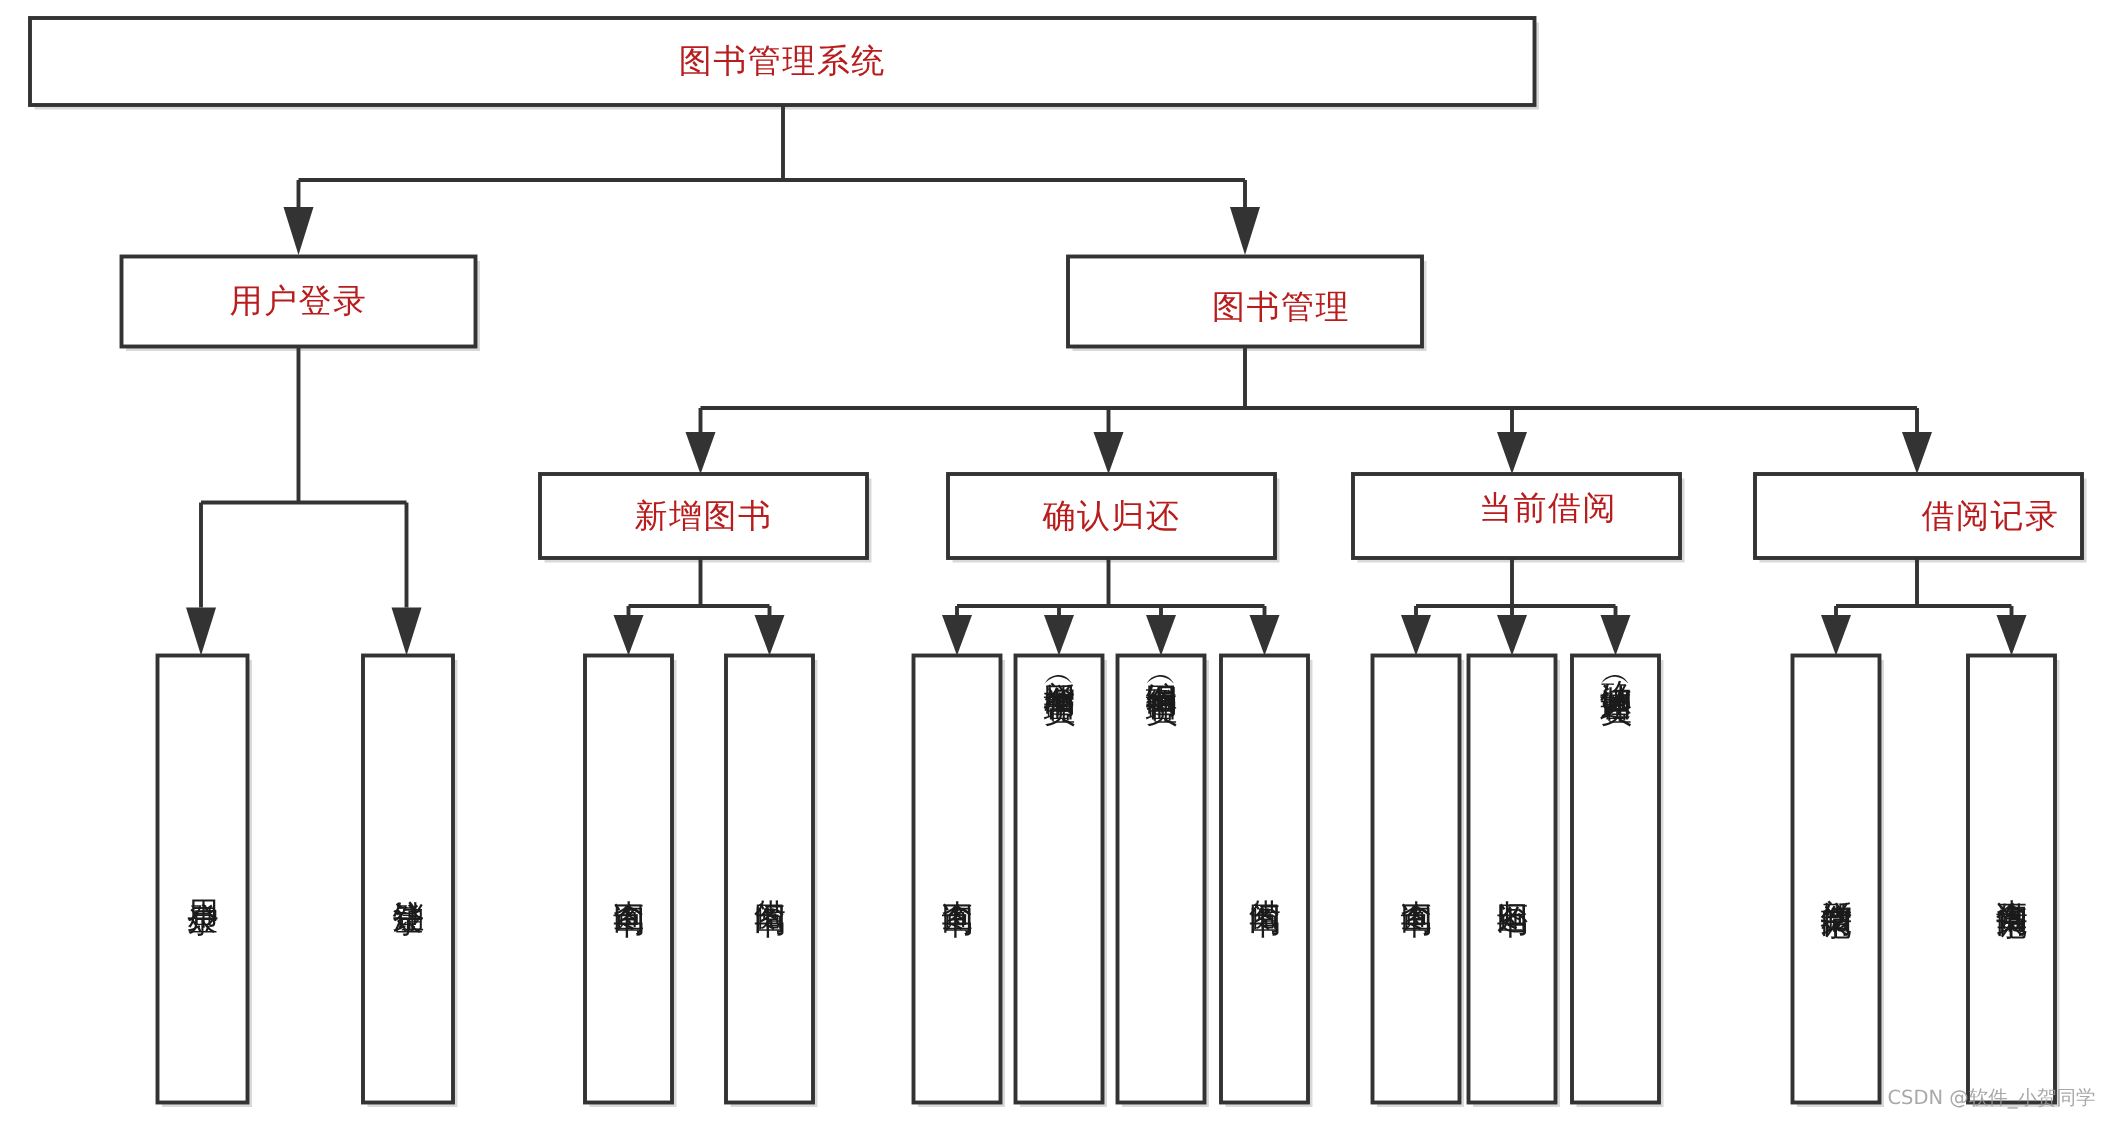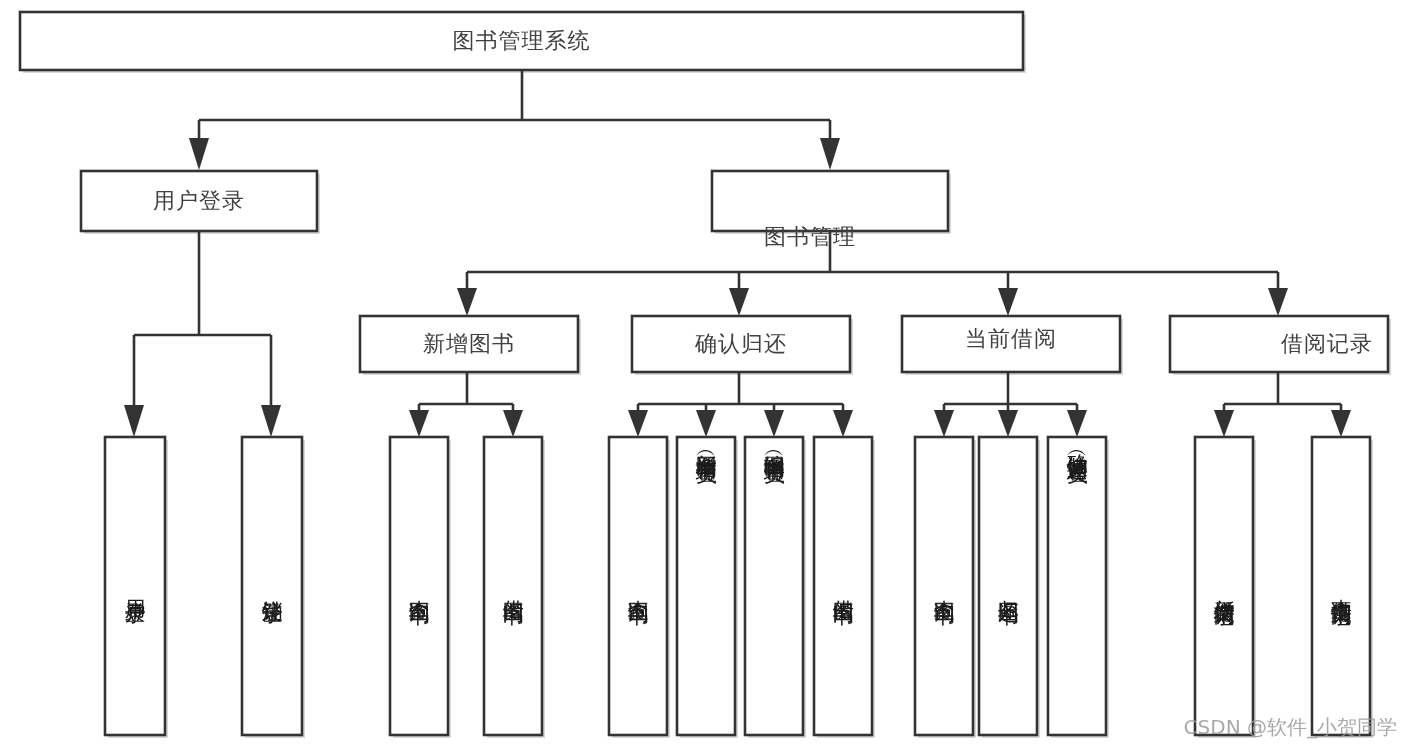--- a/index.html
+++ b/index.html
@@ -67,29 +67,29 @@
     position: absolute;
     display: flex;
     align-items: center;
     justify-content: center;
     pointer-events: none;
   }
   .hlabel-text {
     font-family: Liberation Mono, monospace;
     font-size: 22px;
     letter-spacing: 1px;
-    color: #404040;
+    color: #b91c1c;
     white-space: nowrap;
   }
   #watermark {
     position: absolute;
     right: 8px;
     bottom: 6px;
     font-family: "DejaVu Sans", "Liberation Sans", sans-serif;
-    font-size: 20px;
+    font-size: 13px;
     color: #9a9a9a;
     opacity: 0.85;
     white-space: nowrap;
     pointer-events: none;
   }
 </style>
 </head>
 <body>
 
 <div id="diagram-root">
@@ -259,31 +259,31 @@
 
   </svg>
 
   <div class="hlabel-wrap" style="left:20px; top:12px; width:1003px; height:58px;">
     <span class="hlabel-text">图书管理系统</span>
   </div>
 
   <div class="hlabel-wrap" style="left:81px; top:171px; width:236px; height:60px;">
     <span class="hlabel-text">用户登录</span>
   </div>
-  <div class="hlabel-wrap" style="left:692px; top:171px; width:236px; height:68px;margin-top:32px;">
+  <div class="hlabel-wrap" style="left:736px; top:171px; width:236px; height:68px;">
     <span class="hlabel-text">图书管理</span>
   </div>
 
   <div class="hlabel-wrap" style="left:360px; top:316px; width:218px; height:56px;">
     <span class="hlabel-text">新增图书</span>
   </div>
   <div class="hlabel-wrap" style="left:632px; top:316px; width:218px; height:56px;">
     <span class="hlabel-text">确认归还</span>
   </div>
-  <div class="hlabel-wrap" style="left:902px; top:316px; width:218px; height:45px;">
+  <div class="hlabel-wrap" style="left:923px; top:316px; width:218px; height:45px;">
     <span class="hlabel-text">当前借阅</span>
   </div>
   <div class="hlabel-wrap" style="left:1170px; top:316px; width:218px; height:56px;padding-left:48px;">
     <span class="hlabel-text">借阅记录</span>
   </div>
 
   <div class="vlabel-wrap" style="left:105px; top:437px; width:60px; height:298px;">
     <span class="vlabel-text">用户登录</span>
   </div>
   <div class="vlabel-wrap" style="left:242px; top:437px; width:60px; height:298px;">

